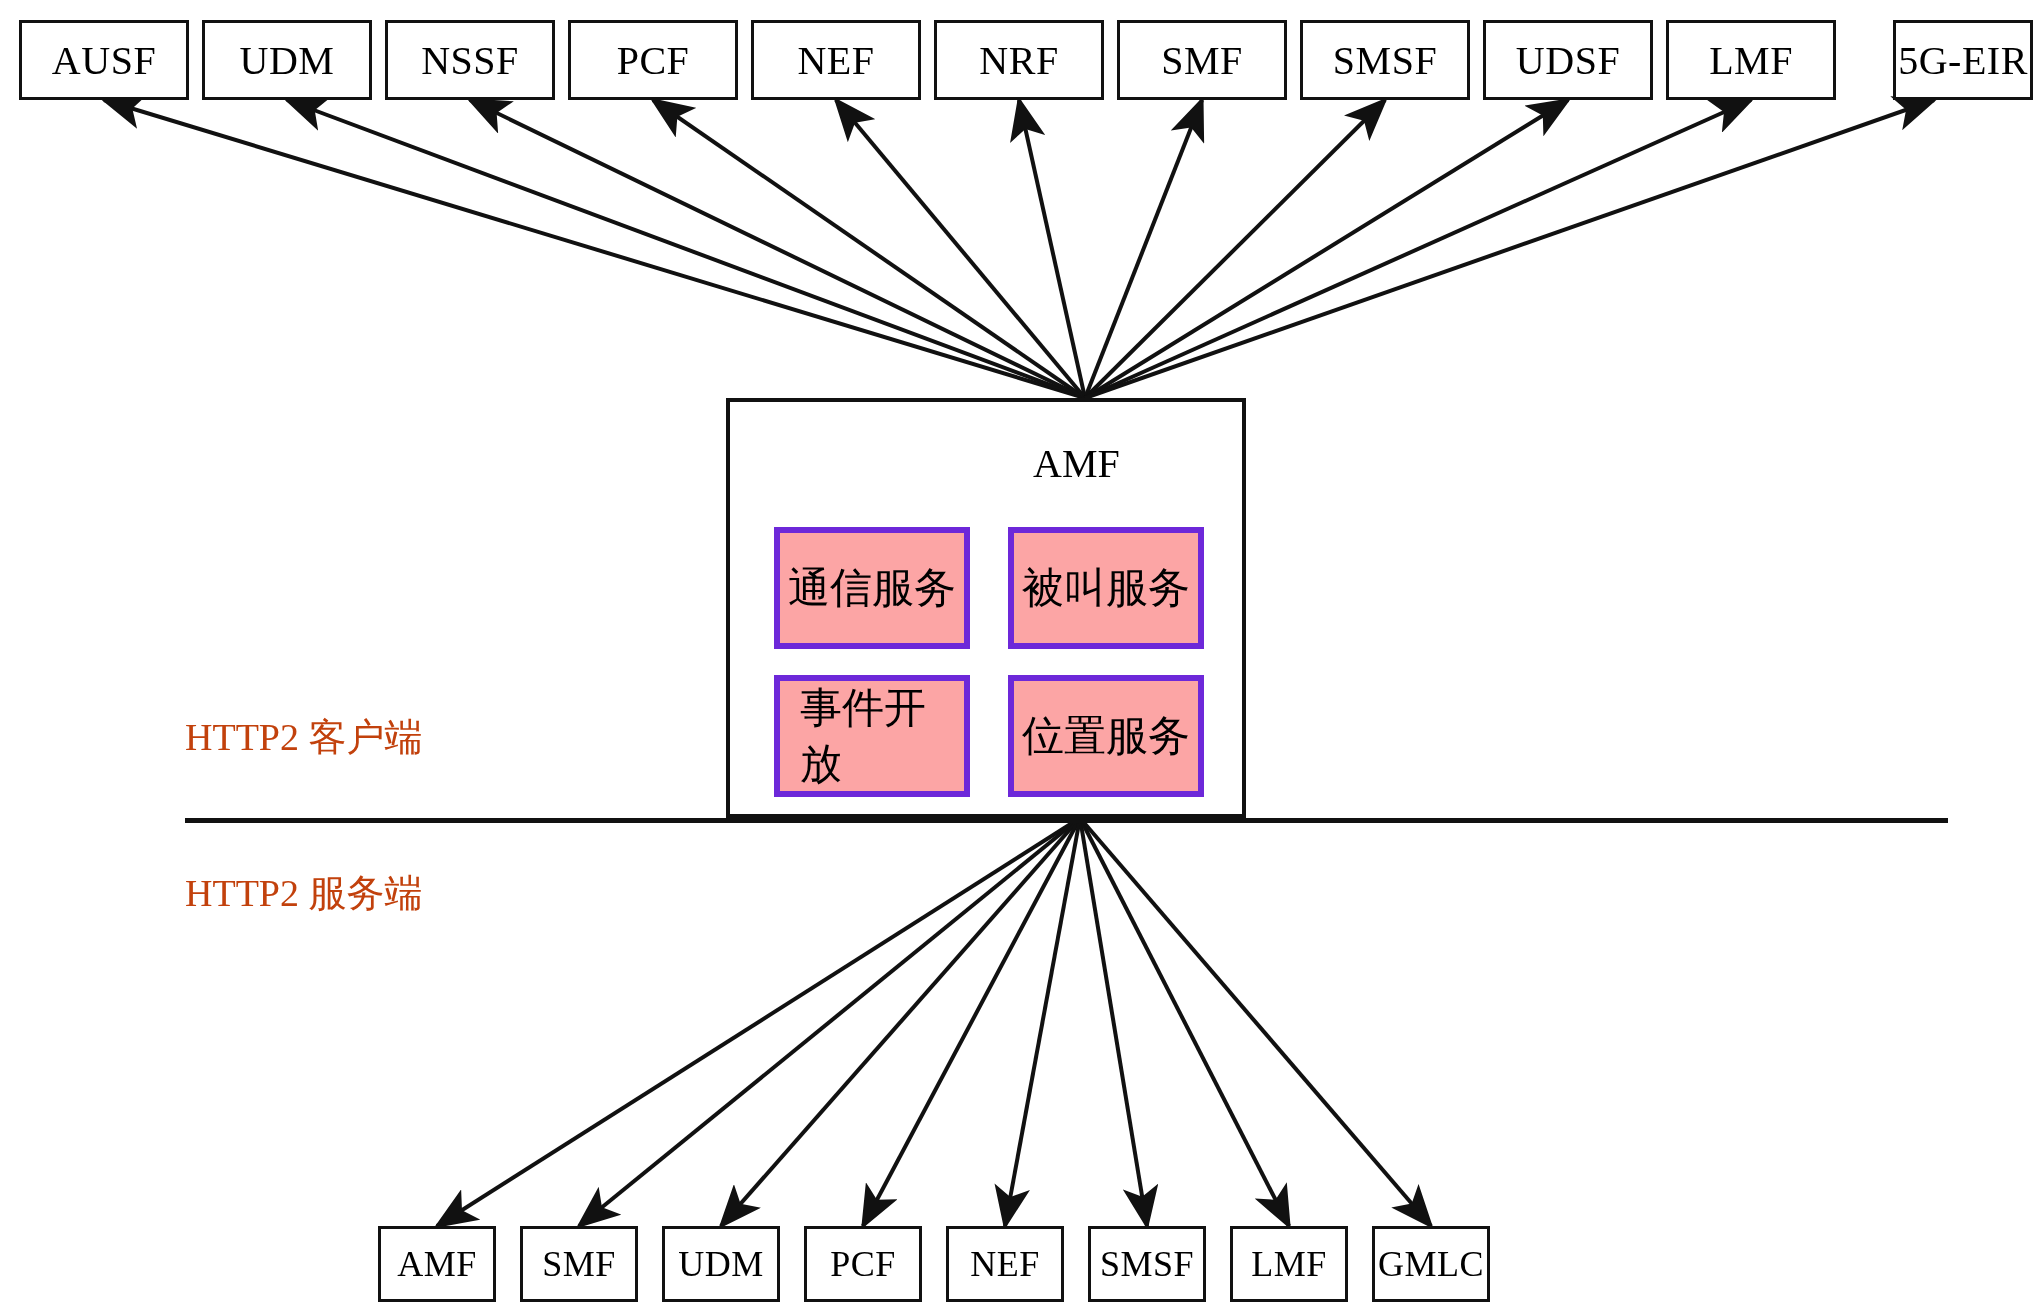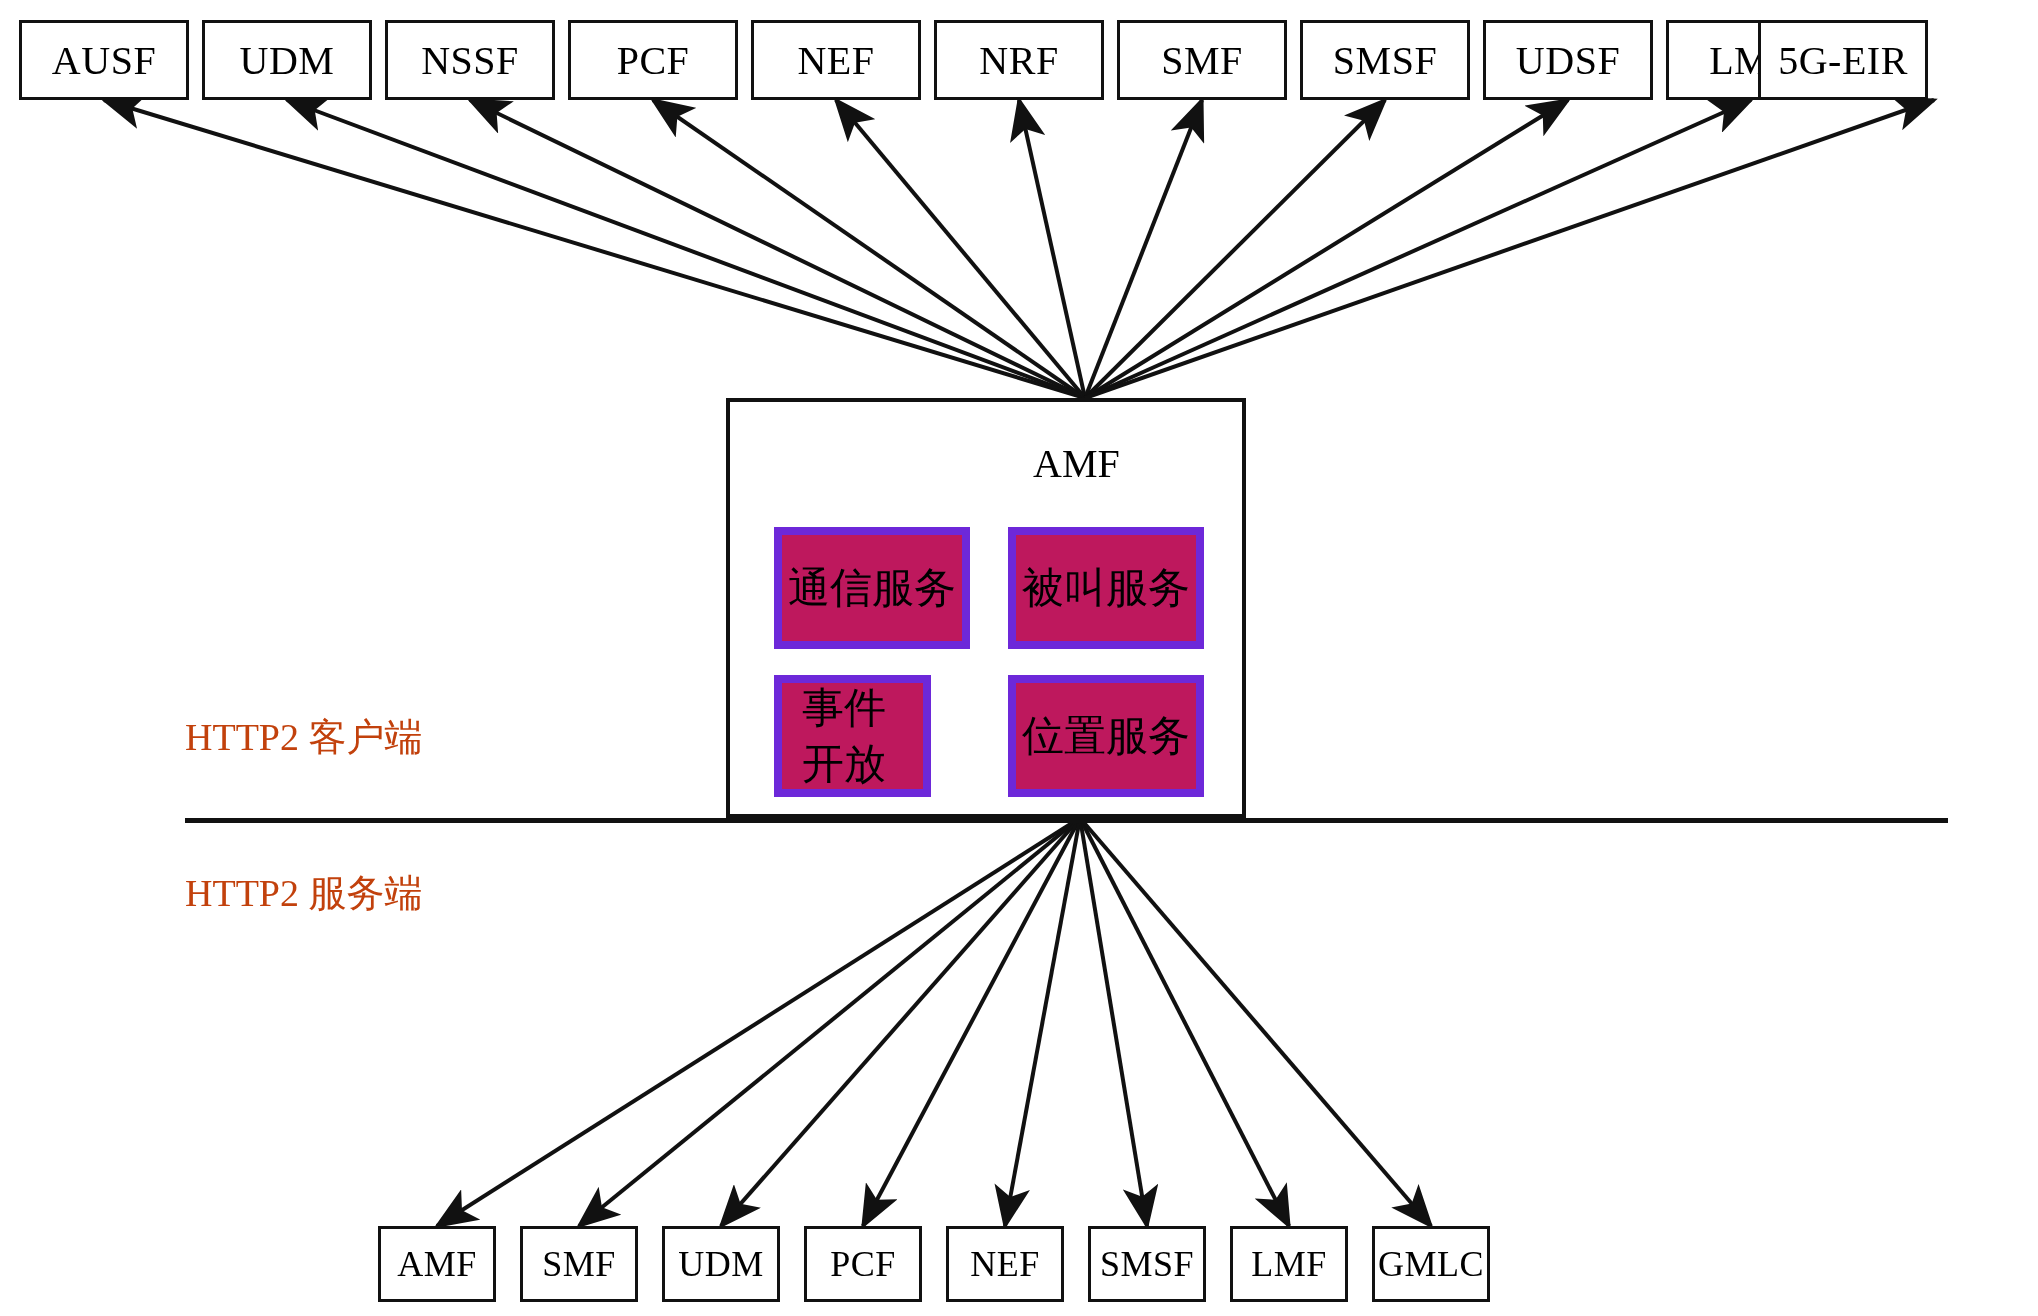--- a/index.html
+++ b/index.html
@@ -55,22 +55,22 @@
   .amf-title {
     position: absolute;
     font-size: 40px;
     color: #000000;
     white-space: nowrap;
     z-index: 4;
   }
   .svc-box {
     position: absolute;
     box-sizing: border-box;
-    border: 8px solid #6d28d9;
-    background: #be185d;
+    border: 6px solid #6d28d9;
+    background: #fca5a5;
     display: flex;
     align-items: center;
     justify-content: center;
     font-size: 42px;
     color: #000000;
     z-index: 4;
     font-family: "Liberation Serif", "DejaVu Serif", serif;
   }
   .plane-label {
     position: absolute;
@@ -146,31 +146,31 @@
       </div>
       <div class="nf-box top-box" style="left: 1300px; top: 20px; width: 170px;">
         <span>SMSF</span>
       </div>
       <div class="nf-box top-box" style="left: 1483px; top: 20px; width: 170px;">
         <span>UDSF</span>
       </div>
       <div class="nf-box top-box" style="left: 1666px; top: 20px; width: 170px;">
         <span>LMF</span>
       </div>
-      <div class="nf-box top-box" style="left: 1758px; top: 20px; width: 170px;">
+      <div class="nf-box top-box" style="left: 1893px; top: 20px; width: 140px;">
         <span>5G-EIR</span>
       </div>
     </div>
 
   <div class="amf-container" id="amf-container" style="left: 726px; top: 398px; width: 520px; height: 420px;"></div>
   <div class="amf-title" id="amf-title" style="left: 1033px; top: 440px;">AMF</div>
 
   <div class="svc-box" id="svc-0" style="left: 774px; top: 527px; width: 196px; height: 122px;">通信服务</div>
   <div class="svc-box" id="svc-1" style="left: 1008px; top: 527px; width: 196px; height: 122px;">被叫服务</div>
-  <div class="svc-box" id="svc-2" style="left: 774px; top: 675px; width: 157px; height: 122px; padding-left: 20px;">事件开放</div>
+  <div class="svc-box" id="svc-2" style="left: 774px; top: 675px; width: 196px; height: 122px; padding-left: 20px;">事件开放</div>
   <div class="svc-box" id="svc-3" style="left: 1008px; top: 675px; width: 196px; height: 122px; font-family: Liberation Mono, monospace;">位置服务</div>
 
   <div class="plane-label" id="plane-client" style="left:185px; top:712px;">HTTP2 客户端</div>
   <div class="plane-label" id="plane-server" style="left:185px; top:868px;">HTTP2 服务端</div>
 
   <div class="divider" id="divider" style="left: 185px; top: 818px; width: 1763px;"></div>
 
   <div id="bottom-row">
       <div class="nf-box bottom-box" style="left: 378px; top: 1226px; width: 118px;">
         <span>AMF</span>

